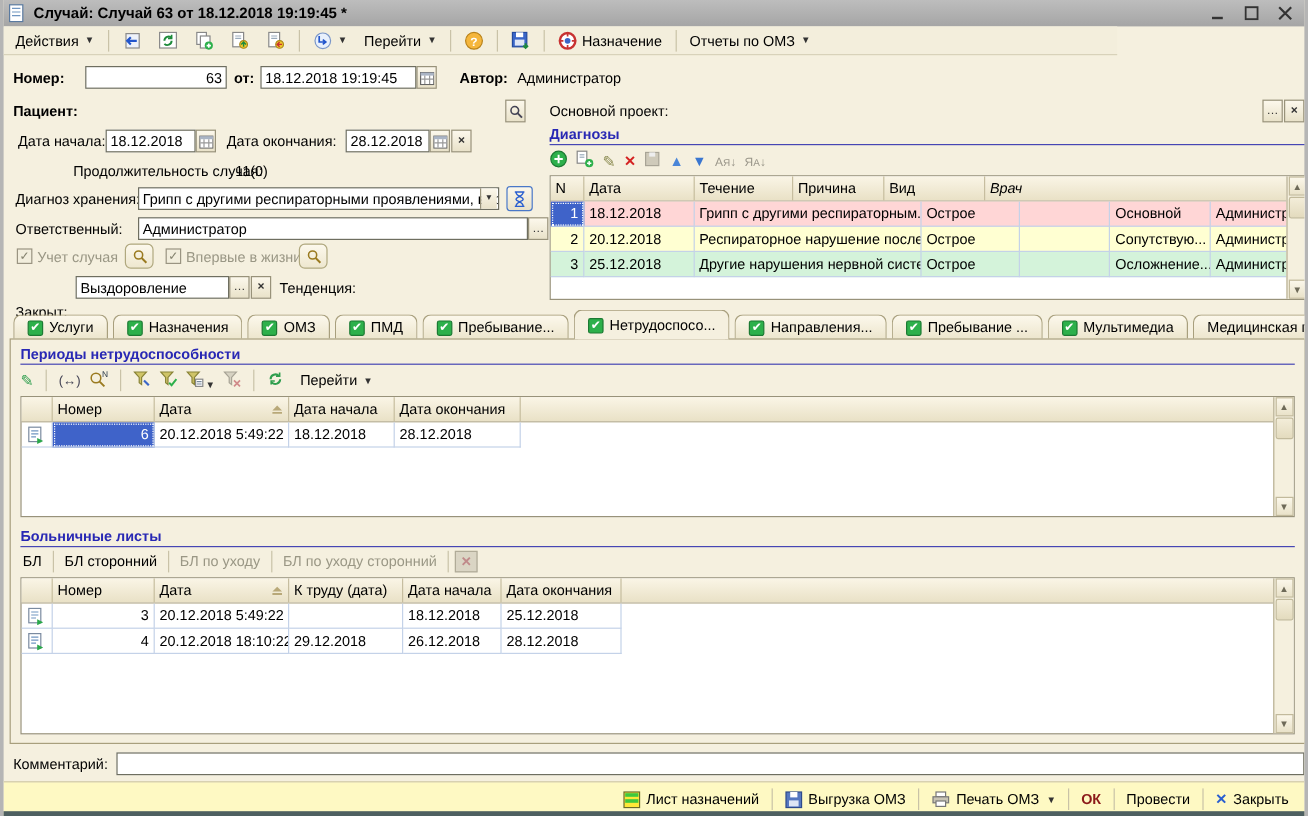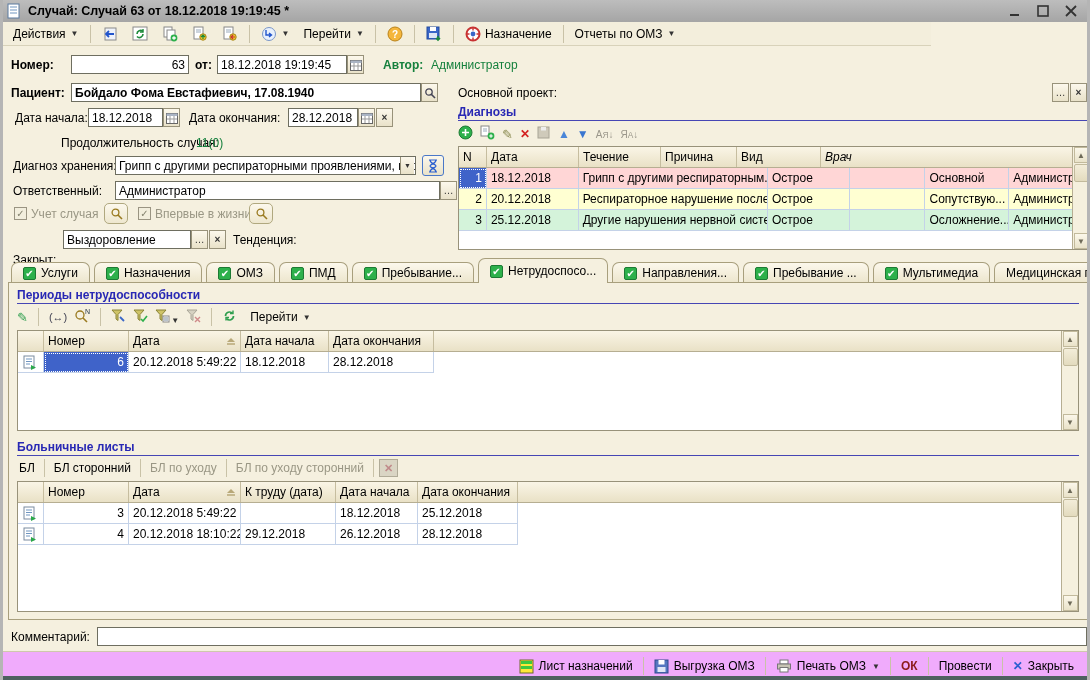--- a/index.html
+++ b/index.html
@@ -16,21 +16,21 @@
   
   .toolbar { position:absolute; left:0; top:22px; width:928px; height:24px; background:#f3eedc; border-bottom:1px solid #d8d2ba; display:flex; align-items:center; padding:0 4px; gap:2px; }
   .tb-btn { display:inline-flex; align-items:center; gap:4px; height:21px; padding:0 5px; border:1px solid transparent; border-radius:2px; cursor:default; white-space:nowrap; }
   .tb-sep { width:1px; height:18px; background:#c9c2a7; margin:0 3px; flex:none; }
   .caret { font-size:8px; color:#333; margin-left:1px; }
   .icon16 { width:16px; height:16px; display:inline-block; flex:none; }
 
   
   .lbl { position:absolute; white-space:nowrap; }
   .b { font-weight:bold; }
-  .red { color:#15803d;text-align:center; }
+  .red { color:#000000;text-align:center; }
   .inp { position:absolute; background:#fff; border:1px solid #6e6e60; height:19px; display:flex; align-items:center; padding:0 3px; white-space:nowrap; overflow:hidden; }
   .inp.right { justify-content:flex-end; }
   .btn-sq { position:absolute; height:19px; width:17px; background:linear-gradient(#fcf8ec,#e9e2c9); border:1px solid #98927a; display:flex; align-items:center; justify-content:center; font-size:10px; color:#333; cursor:default; }
   .btn-round { position:absolute; height:21px; width:24px; background:linear-gradient(#fcf8ec,#eee7cf); border:1px solid #b0a87f; border-radius:5px; display:flex; align-items:center; justify-content:center; cursor:default; }
   .cb { position:absolute; width:13px; height:13px; background:#f2eedd; border:1px solid #9a9482; display:flex; align-items:center; justify-content:center; font-size:10px; color:#84826e; }
   .dis { color:#9a9785; }
 
   
   .sec { position:absolute; color:#2828b4; font-weight:bold; white-space:nowrap; }
   .sec-line { position:absolute; height:0; border-top:1px solid #4646b4; }
@@ -54,21 +54,21 @@
   .tab { position:relative; display:inline-flex; align-items:center; gap:5px; padding:0 11px; height:21px; background:linear-gradient(#fcf8ec,#ece5cc); border:1px solid #a89f7d; border-bottom:none; border-radius:7px 7px 0 0; margin-right:4px; white-space:nowrap; cursor:default; }
   .tab.active { height:25px; background:#f5f0df; z-index:6; }
   .chk { width:13px; height:13px; background:#2db04b; border:1px solid #1c7a33; border-radius:2px; color:#fff; font-size:10px; line-height:11px; display:flex; align-items:center; justify-content:center; flex:none; }
 
   .panel { position:absolute; left:5px; top:282px; width:1080px; height:338px; border:1px solid #a89f7d; background:#f5f0df; z-index:5; }
 
   
   .flat-btn { display:inline-flex; align-items:center; height:20px; padding:0 6px; white-space:nowrap; cursor:default; }
 
   
-  .footer { position:absolute; left:0; top:651px; width:1084px; height:25px; border-top:1px solid #cfc8ac; background:#f0abfc; display:flex; align-items:center; justify-content:flex-end; padding:14px 6px; }
+  .footer { position:absolute; left:0; top:651px; width:1084px; height:25px; border-top:1px solid #cfc8ac; background:#fef9c3; display:flex; align-items:center; justify-content:flex-end; padding:14px 6px; }
   .ft-btn { display:inline-flex; align-items:center; gap:5px; padding:0 7px; white-space:nowrap; cursor:default; }
   .ok-txt { color:#8b1a1a; font-weight:bold; }
   .bottom-strip { position:absolute; left:-3px; top:676px; width:1090px; height:4px; background:#4e6061; }
   .blue-x { color:#2a5fd0; font-weight:bold; }
 </style>
 </head>
 <body>
 
 <div id="window">
 
@@ -200,21 +200,20 @@
         <rect x="0.5" y="1.5" width="11" height="2.5" fill="#aab4c4"></rect>
         <line x1="4" y1="4" x2="4" y2="11" stroke="#999"></line>
         <line x1="8" y1="4" x2="8" y2="11" stroke="#999"></line>
         <line x1="1" y1="7" x2="11" y2="7" stroke="#999"></line>
       </svg>
     </span>
   <span class="lbl red b" style="left:380px; top:58px;">Автор:</span>
   <span class="lbl red" style="left:428px; top:58px;">Администратор</span>
 
   <span class="lbl b" style="left:8px; top:86px;">Пациент:</span>
-  <span class="inp b" style="left:68px; top:83px; width:350px;">Бойдало Фома Евстафиевич, 17.08.1940</span>
   <span class="btn-sq" style="left:418px; top:83px;">
       <svg width="12" height="12">
         <circle cx="5" cy="5" r="3.2" fill="none" stroke="#445" stroke-width="1.3"></circle>
         <line x1="7.5" y1="7.5" x2="11" y2="11" stroke="#445" stroke-width="1.6"></line>
       </svg>
     </span>
   <span class="lbl" style="left:455px; top:86px;">Основной проект:</span>
   <span class="btn-sq" style="left:1049px; top:83px;">…</span>
   <span class="btn-sq" style="left:1067px; top:83px;">
       <b>×</b>

